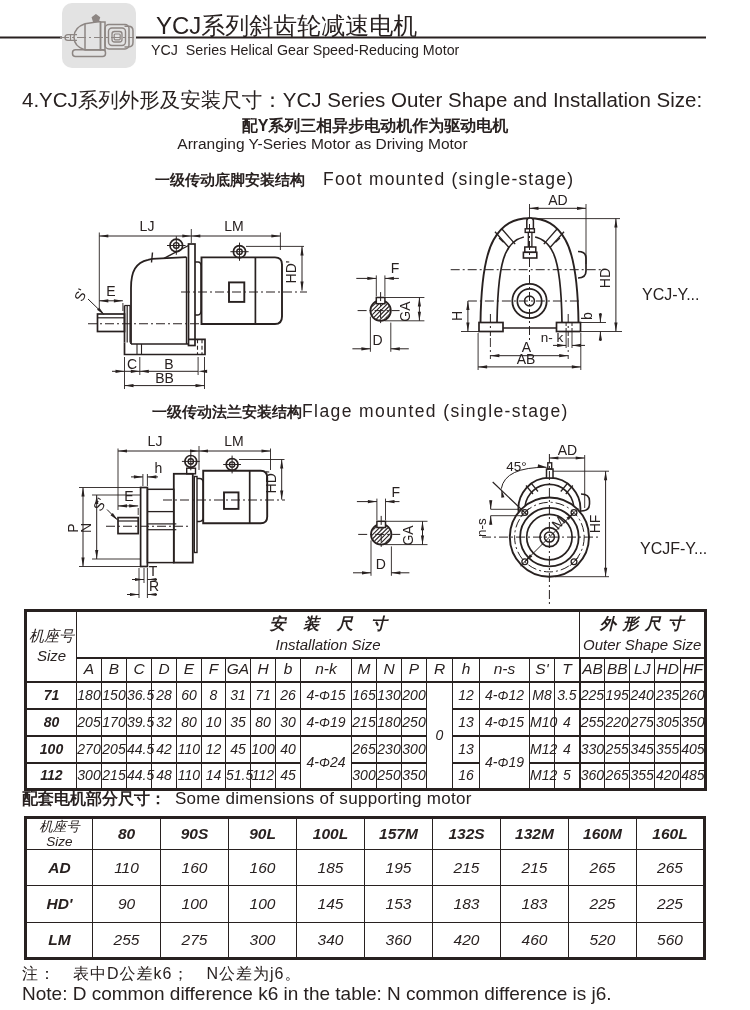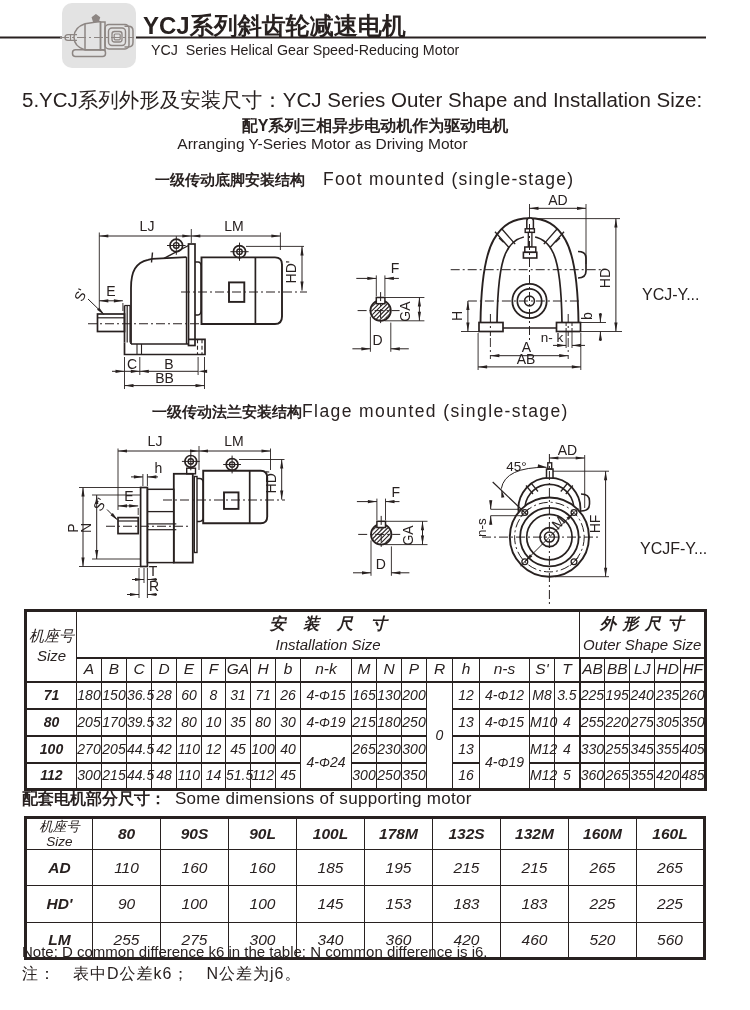--- a/index.html
+++ b/index.html
@@ -17,23 +17,23 @@
 .t1 .en { font-weight:normal; font-size:15px; letter-spacing:0; }
 .phi { font-size:13px; }
 .t2 { border:3px solid #282120; }
 .t2 td { border:1.5px solid #282120; text-align:center; vertical-align:middle; font-size:15.5px; line-height:1; white-space:nowrap; }
 .t2 tr { height:36.3px; }
 .t2 tr.th { height:32px; }
 .t2 td.szh2 { font-size:13.5px; line-height:15px; }
 </style></head>
 <body>
 <div class="abs" style="left:62px;top:3px;width:74px;height:65px;background:#e3e3e3;border-radius:10px"></div>
-<div class="abs" style="left:143px;top:10px;font-size:24px;font-weight:bold;letter-spacing:0px">YCJ系列斜齿轮减速电机</div>
+<div class="abs" style="left:156px;top:10px;font-size:24px;font-weight:normal;letter-spacing:0px">YCJ系列斜齿轮减速电机</div>
 <div class="abs" style="left:151px;top:41px;font-size:15.5px;transform:scale(0.92,1);transform-origin:left top">YCJ&nbsp; Series Helical Gear Speed-Reducing Motor</div>
-<div class="abs" style="left:22px;top:86px;font-size:20.5px">5.YCJ系列外形及安装尺寸：YCJ Series Outer Shape and Installation Size:</div>
+<div class="abs" style="left:22px;top:86px;font-size:20.5px">4.YCJ系列外形及安装尺寸：YCJ Series Outer Shape and Installation Size:</div>
 <div class="abs" style="left:0;top:116px;width:750px;text-align:center;font-size:16px;font-weight:bold;letter-spacing:0px">配Y系列三相异步电动机作为驱动电机</div>
 <div class="abs" style="left:0;top:135px;width:645px;text-align:center;font-size:15.5px">Arranging Y-Series Motor as Driving Motor</div>
 <div class="abs" style="left:155px;top:169px;font-size:15px;font-weight:bold">一级传动底脚安装结构<span style="font-weight:normal;font-size:17.5px;letter-spacing:1.2px;margin-left:18px">Foot mounted (single-stage)</span></div>
 <div class="abs" style="left:152px;top:401px;font-size:15px;font-weight:bold">一级传动法兰安装结构<span style="font-weight:normal;font-size:17.5px;letter-spacing:1.4px;">Flage mounted (single-stage)</span></div>
 <table class="t1" style="position:absolute;left:24px;top:609px;width:680px;height:166px">
 <colgroup>
       <col style="width:51px">
       <col style="width:25px">
       <col style="width:25px">
       <col style="width:25px">
@@ -204,21 +204,21 @@
       <col style="width:68px">
       <col style="width:68px">
     </colgroup>
     <tbody>
       <tr class="th">
         <td class="szh2">机座号<br>Size</td>
         <td><b>80</b></td>
         <td><b>90S</b></td>
         <td><b>90L</b></td>
         <td><b>100L</b></td>
-        <td><b>178M</b></td>
+        <td><b>157M</b></td>
         <td><b>132S</b></td>
         <td><b>132M</b></td>
         <td><b>160M</b></td>
         <td><b>160L</b></td>
       </tr>
       <tr>
         <td><b>AD</b></td>
         <td>110</td>
         <td>160</td>
         <td>160</td>
@@ -249,21 +249,21 @@
         <td>340</td>
         <td>360</td>
         <td>420</td>
         <td>460</td>
         <td>520</td>
         <td>560</td>
       </tr>
     </tbody>
   </table>
 <div class="abs" style="left:22px;top:964px;font-size:16px;letter-spacing:1px">注：　表中D公差k6；　N公差为j6。</div>
-<div class="abs" style="left:22px;top:943px;font-size:15px">Note: D common difference k6 in the table: N common difference is j6.</div>
+<div class="abs" style="left:22px;top:983px;font-size:19px">Note: D common difference k6 in the table: N common difference is j6.</div>
 <svg width="750" height="1010" viewBox="0 0 750 1010" style="position:absolute;left:0;top:0" font-family="Liberation Sans, sans-serif">
     <line x1="0" y1="37.5" x2="62" y2="37.5" stroke="#282120" stroke-width="1.8"></line>
     <line x1="136" y1="37.5" x2="706" y2="37.5" stroke="#282120" stroke-width="2.2"></line>
     <rect x="72.5" y="49.8" width="33" height="6.6" fill="none" stroke="#8d8683" stroke-width="1.5" rx="3"></rect>
     <path d="M85,23.8 C78,26.2 74,31 74,37 C74,43 78,47.8 85,50" fill="none" stroke="#8d8683" stroke-width="1.5"></path>
     <line x1="85" y1="23.8" x2="85" y2="50" stroke="#8d8683" stroke-width="1.5"></line>
     <path d="M85,23.8 L99.5,21.6 L100.5,22.2 L100.5,50 L85,50" fill="none" stroke="#8d8683" stroke-width="1.5"></path>
     <path d="M95.9,14.8 L99.5,17.5 L98.2,21.6 L93.6,21.6 L92.3,17.5 Z" fill="#8d8683" stroke="#8d8683" stroke-width="1.3"></path>
     <rect x="100.5" y="22" width="4.5" height="28" fill="none" stroke="#8d8683" stroke-width="1.5"></rect>
     <rect x="105" y="24.5" width="24" height="24.5" fill="none" stroke="#8d8683" stroke-width="1.5" rx="4"></rect>

